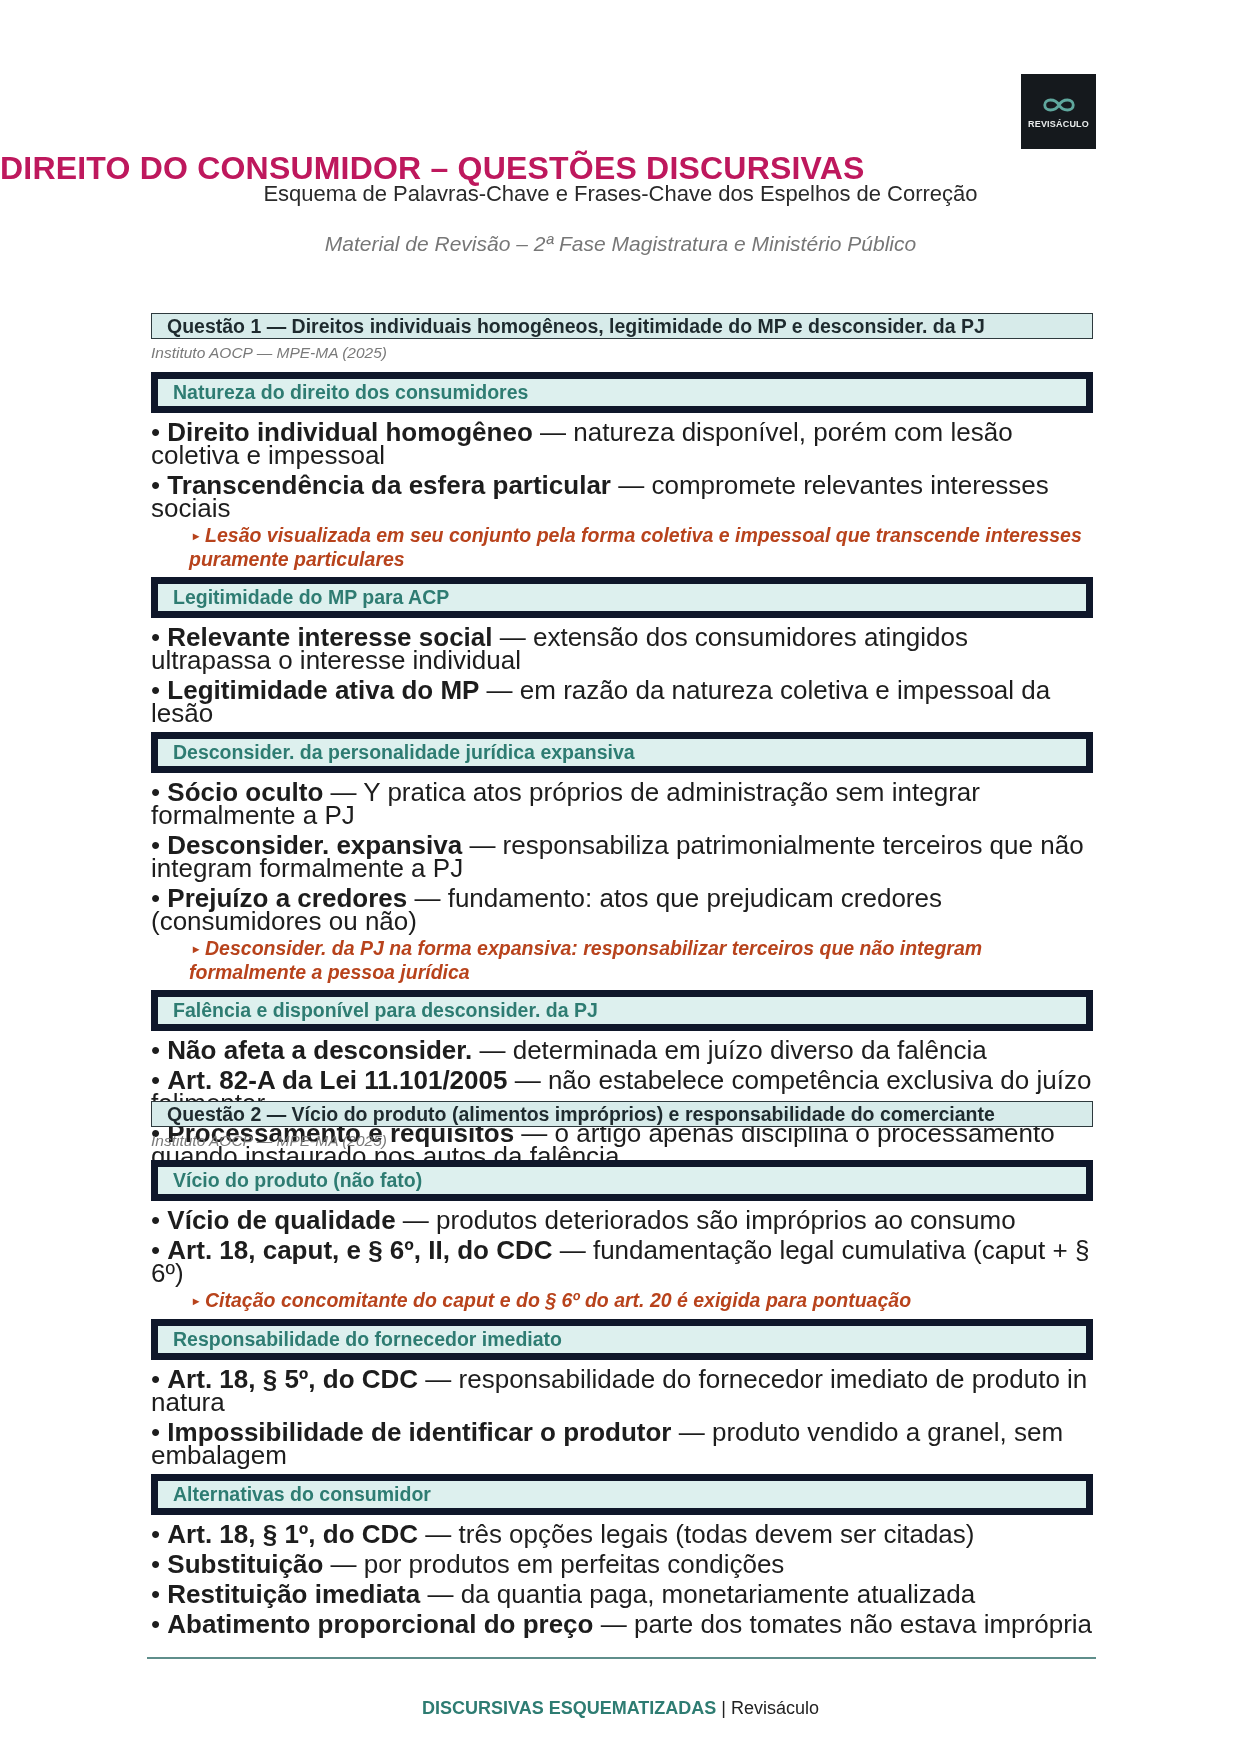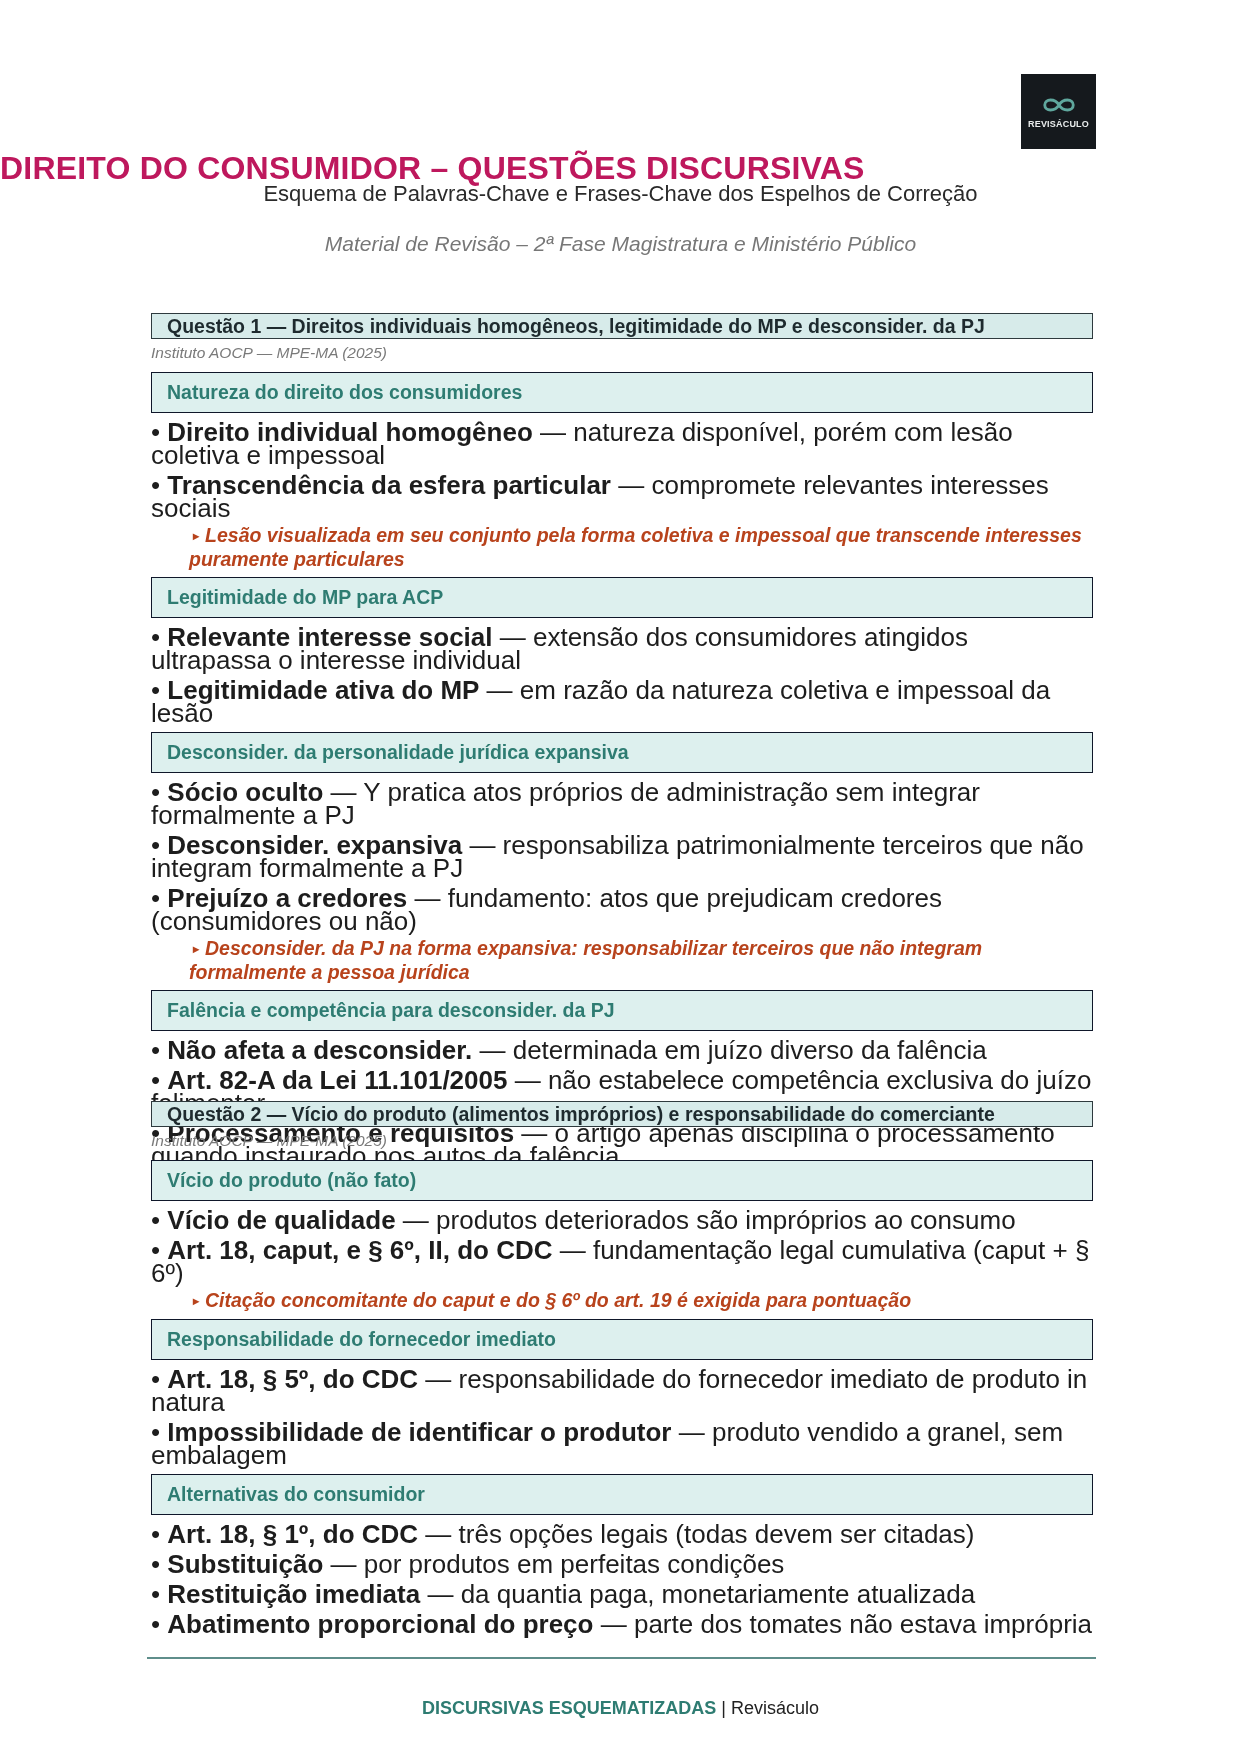--- a/index.html
+++ b/index.html
@@ -31,21 +31,21 @@
     .q-header {
       background: #d7ebea; border: 1px solid #2e3a3e;
       height: 26px; box-sizing: border-box; display: flex; align-items: center;
       padding-left: 15px; font-size: 19.5px; font-weight: bold; color: #1e2a2e;
     }
     .source {
       font-size: 15.5px; font-style: italic; color: #7a7a7a;
       margin-top: 5px; height: 22px;
     }
     .sub-header {
-      background: #ddf0ee; border: 1px solid #0f172a;
+      background: #ddf0ee; border: 7px solid #0f172a;
       height: 41px; box-sizing: border-box; display: flex; align-items: center;
       padding-left: 15px; font-size: 19.5px; font-weight: bold; color: #2e7c72;
       margin-top: 6px;
     }
     .bullets { padding-top: 8px; }
     .bullet {
       font-size: 26px; line-height: 23px; color: #1d1d1d; margin-bottom: 7px;
     }
     .bullet b { font-weight: bold; color: #1d1d1d; }
     .emph {
@@ -101,40 +101,40 @@
     <div class="sub-header">
       <span>Desconsider. da personalidade jurídica expansiva</span>
     </div>
     <div class="bullets">
       <div class="bullet"><span>• </span><b>Sócio oculto</b><span> — Y pratica atos próprios de administração sem integrar formalmente a PJ</span></div>
       <div class="bullet"><span>• </span><b>Desconsider. expansiva</b><span> — responsabiliza patrimonialmente terceiros que não integram formalmente a PJ</span></div>
       <div class="bullet"><span>• </span><b>Prejuízo a credores</b><span> — fundamento: atos que prejudicam credores (consumidores ou não)</span></div>
       <div class="emph"><span class="tri">▸</span><span>Desconsider. da PJ na forma expansiva: responsabilizar terceiros que não integram formalmente a pessoa jurídica</span></div>
     </div>
     <div class="sub-header">
-      <span>Falência e competência para desconsider. da PJ</span>
+      <span>Falência e disponível para desconsider. da PJ</span>
     </div>
     <div class="bullets">
       <div class="bullet"><span>• </span><b>Não afeta a desconsider.</b><span> — determinada em juízo diverso da falência</span></div>
       <div class="bullet"><span>• </span><b>Art. 82-A da Lei 11.101/2005</b><span> — não estabelece competência exclusiva do juízo falimentar</span></div>
       <div class="bullet"><span>• </span><b>Processamento e requisitos</b><span> — o artigo apenas disciplina o processamento quando instaurado nos autos da falência</span></div>
     </div>
   </div>
 <div class="content" id="q2" style="top:1101px;">
     <div class="q-header">
       <span>Questão 2 — Vício do produto (alimentos impróprios) e responsabilidade do comerciante</span>
     </div>
     <div class="source">Instituto AOCP — MPE-MA (2025)</div>
     <div class="sub-header">
       <span>Vício do produto (não fato)</span>
     </div>
     <div class="bullets">
       <div class="bullet"><span>• </span><b>Vício de qualidade</b><span> — produtos deteriorados são impróprios ao consumo</span></div>
       <div class="bullet"><span>• </span><b>Art. 18, caput, e § 6º, II, do CDC</b><span> — fundamentação legal cumulativa (caput + § 6º)</span></div>
-      <div class="emph"><span class="tri">▸</span><span>Citação concomitante do caput e do § 6º do art. 19 é exigida para pontuação</span></div>
+      <div class="emph"><span class="tri">▸</span><span>Citação concomitante do caput e do § 6º do art. 20 é exigida para pontuação</span></div>
     </div>
     <div class="sub-header">
       <span>Responsabilidade do fornecedor imediato</span>
     </div>
     <div class="bullets">
       <div class="bullet"><span>• </span><b>Art. 18, § 5º, do CDC</b><span> — responsabilidade do fornecedor imediato de produto in natura</span></div>
       <div class="bullet"><span>• </span><b>Impossibilidade de identificar o produtor</b><span> — produto vendido a granel, sem embalagem</span></div>
     </div>
     <div class="sub-header">
       <span>Alternativas do consumidor</span>

